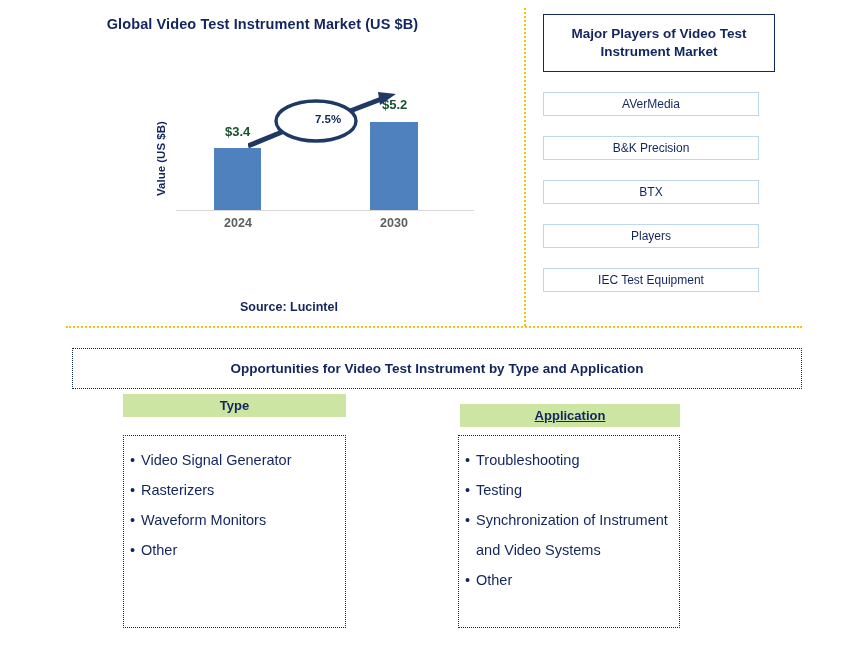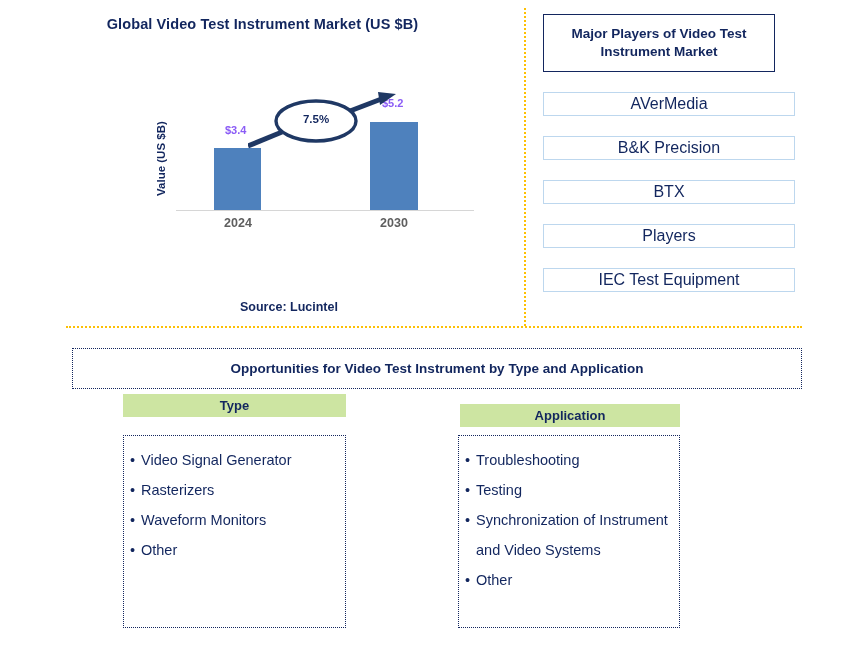--- a/index.html
+++ b/index.html
@@ -61,23 +61,23 @@
   }
   .bar {
     position: absolute;
     background: #4e81bd;
   }
   #bar-2024 { left: 214px; width: 47px; top: 148px; height: 62px; }
   #bar-2030 { left: 370px; width: 48px; top: 122px; height: 88px; }
 
   .bar-value {
     position: absolute;
-    font-size: 11px;
-    font-weight: bold;
-    color: #8b5cf6;
+    font-size: 13px;
+    font-weight: bold;
+    color: #14532d;
     white-space: nowrap;
   }
   #value-2024 { left: 225px; top: 124px; }
   #value-2030 { left: 382px; top: 97px; }
 
   .x-tick {
     position: absolute;
     top: 216px;
     width: 80px;
     text-align: center;
@@ -90,21 +90,21 @@
 
   #cagr-svg {
     position: absolute;
     left: 248px;
     top: 92px;
     width: 160px;
     height: 62px;
   }
   #cagr-label {
     position: absolute;
-    left: 283px;
+    left: 295px;
     top: 113px;
     width: 66px;
     text-align: center;
     font-size: 11.5px;
     font-weight: bold;
     color: #12265e;
   }
 
   #source-note {
     position: absolute;
@@ -150,28 +150,28 @@
     justify-content: center;
     text-align: center;
     font-size: 13.5px;
     font-weight: bold;
     line-height: 1.35;
     color: #12265e;
     padding: 0 8px;
   }
   .player-item {
     box-sizing: border-box;
-    width: 252px;
+    width: 216px;
     height: 24px;
     margin-top: 20px;
     border: 1.3px solid #bdd7ee;
     display: flex;
     align-items: center;
     justify-content: center;
-    font-size: 16px;
+    font-size: 12px;
     color: #12265e;
     white-space: nowrap;
   }
 
   
   #opportunities-banner {
     position: absolute;
     left: 72px;
     top: 348px;
     width: 730px;
@@ -192,21 +192,21 @@
     height: 23px;
     background: #cde5a2;
     display: flex;
     align-items: center;
     justify-content: center;
     font-size: 13px;
     font-weight: bold;
     color: #12265e;
   }
   #type-header { left: 123px; top: 394px; width: 223px; }
-  #application-header { left: 460px; top: 404px; width: 220px; }
+  #application-header { left: 460px; top: 404px; width: 220px; text-decoration: underline; }
 
   .column-box {
     position: absolute;
     box-sizing: border-box;
     border: 1.4px dotted #13265e;
     padding: 9px 0 0 0;
     top: 435px;
     height: 193px;
   }
   #type-box { left: 123px; width: 223px; }

